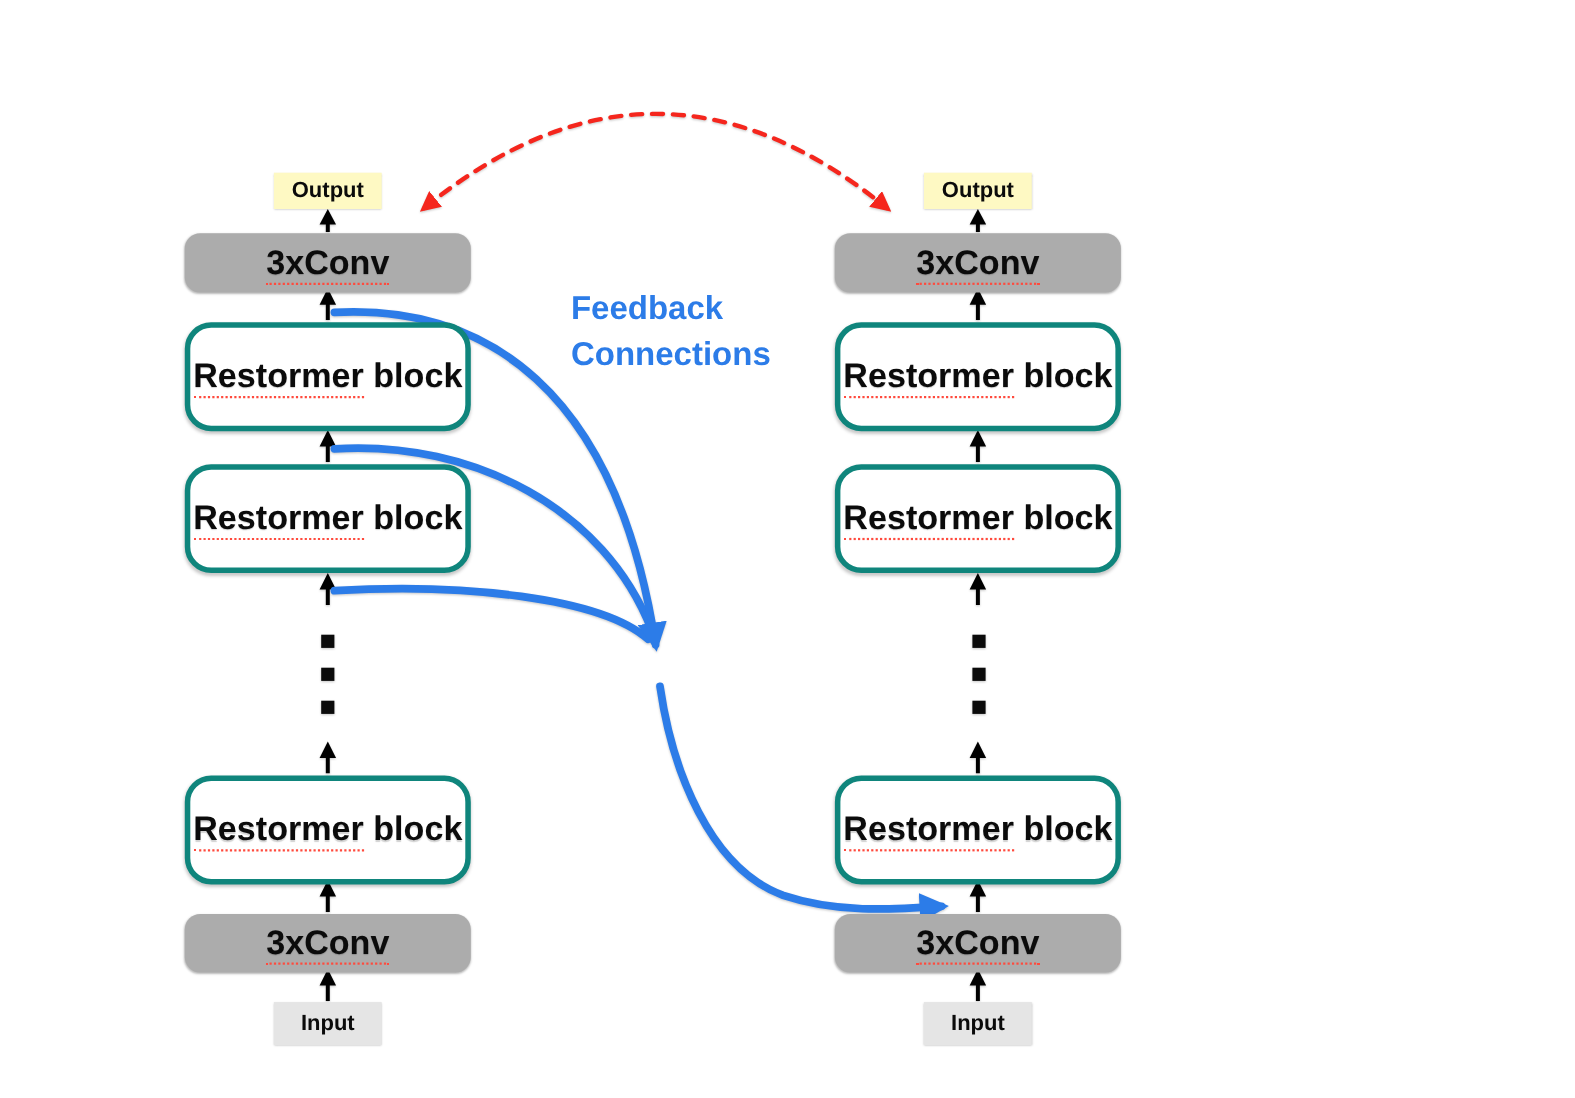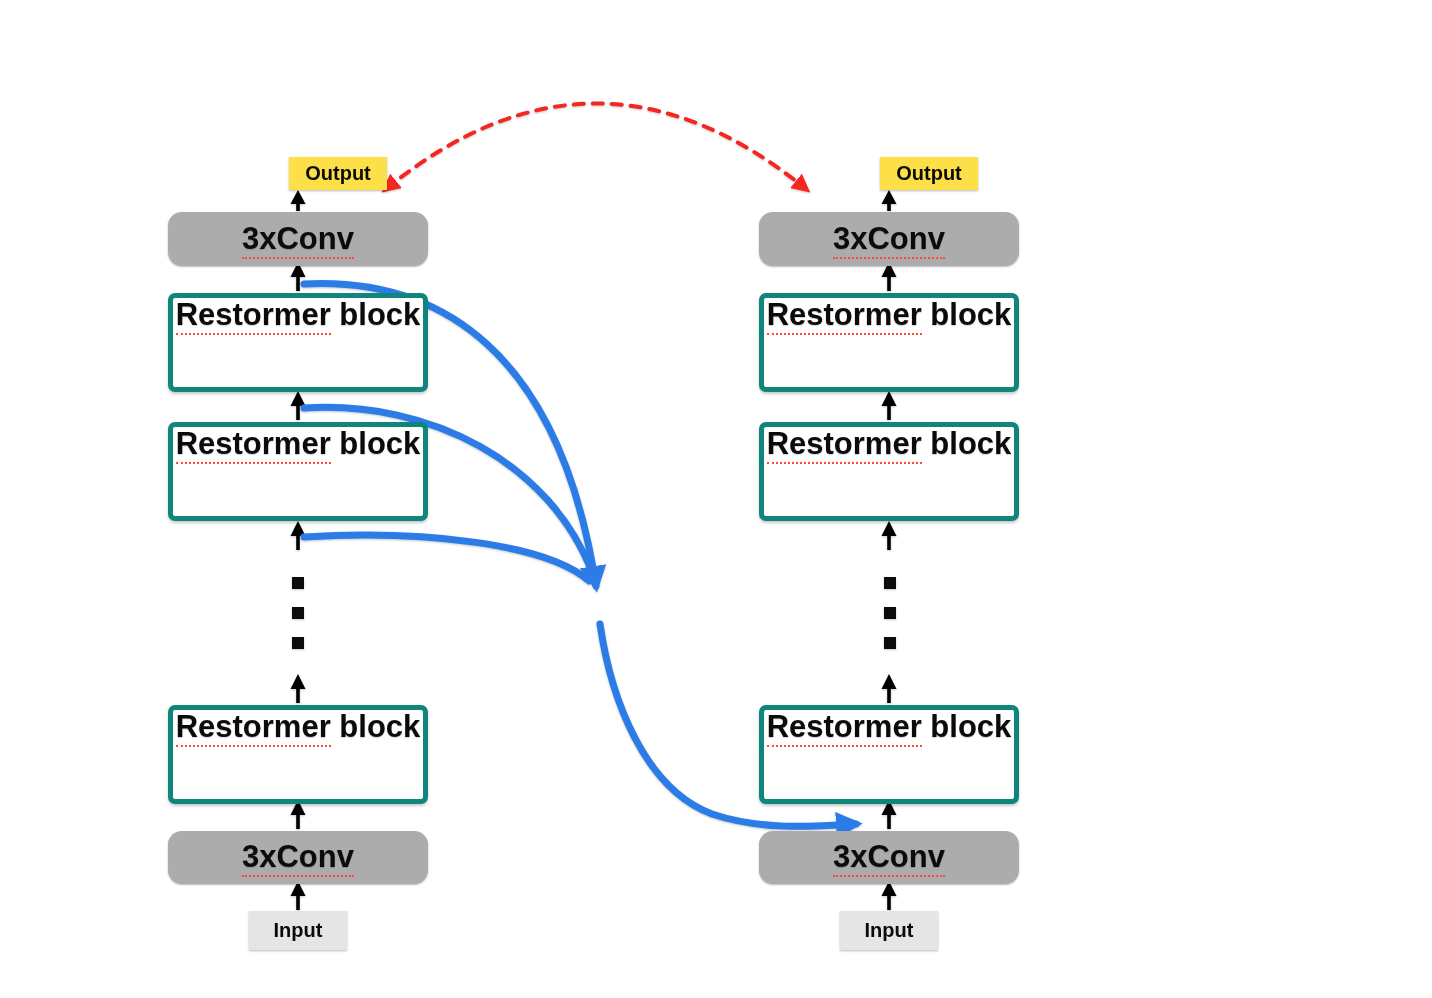--- a/index.html
+++ b/index.html
@@ -10,30 +10,30 @@
   .overlay{position:absolute;left:0;top:0;width:1432px;height:998px;
     filter:drop-shadow(0 1.5px 1px rgba(0,0,0,0.22));}
   .abs{position:absolute;box-sizing:border-box;}
 
   
   .chip{
     display:flex;align-items:center;justify-content:center;
     font-weight:bold;font-size:20px;
     box-shadow:0 1px 2px rgba(0,0,0,0.28);
   }
-  .chip.output{background:#fde047;margin-left:40px;}
+  .chip.output{background:#fef9c3;}
   .chip.input{background:#e5e5e5;}
   .convbox{
     background:#acacac;border-radius:14px;
     display:flex;align-items:center;justify-content:center;
     box-shadow:0 1px 2px rgba(0,0,0,0.28);
   }
   .restormer{
-    background:#ffffff;border:5.5px solid #0f857c;border-radius:7px;
-    display:flex;align-items:flex-start;justify-content:center;
+    background:#ffffff;border:5.5px solid #0f857c;border-radius:24px;
+    display:flex;align-items:center;justify-content:center;
     box-shadow:0 2px 3px rgba(0,0,0,0.22);
   }
   .box-label{
     font-weight:bold;font-size:31px;line-height:1.1;white-space:nowrap;
     text-shadow:0 1px 1px rgba(0,0,0,0.18);
   }
   .misspell{border-bottom:2.5px dotted #ff4a3d;padding-bottom:1px;}
 
   
   .param-sharing{
@@ -102,20 +102,21 @@
       <rect x="292" y="637" width="12" height="12"></rect>
     </g>
     <g fill="#0b0b0b">
       <rect x="884" y="577" width="12" height="12"></rect>
       <rect x="884" y="607" width="12" height="12"></rect>
       <rect x="884" y="637" width="12" height="12"></rect>
     </g>
   </svg>
 
 
+  <div class="abs feedback">Feedback Connections</div>
 
   <div class="abs multiplier">
   </div>
 
   <div class="abs chip output" style="left:249px;top:157px;width:98px;height:33px;">
     <span>Output</span>
   </div>
 
   <div class="abs convbox" style="left:168px;top:212px;width:260px;height:54px;">
     <span class="box-label"><span class="misspell">3xConv</span></span>

